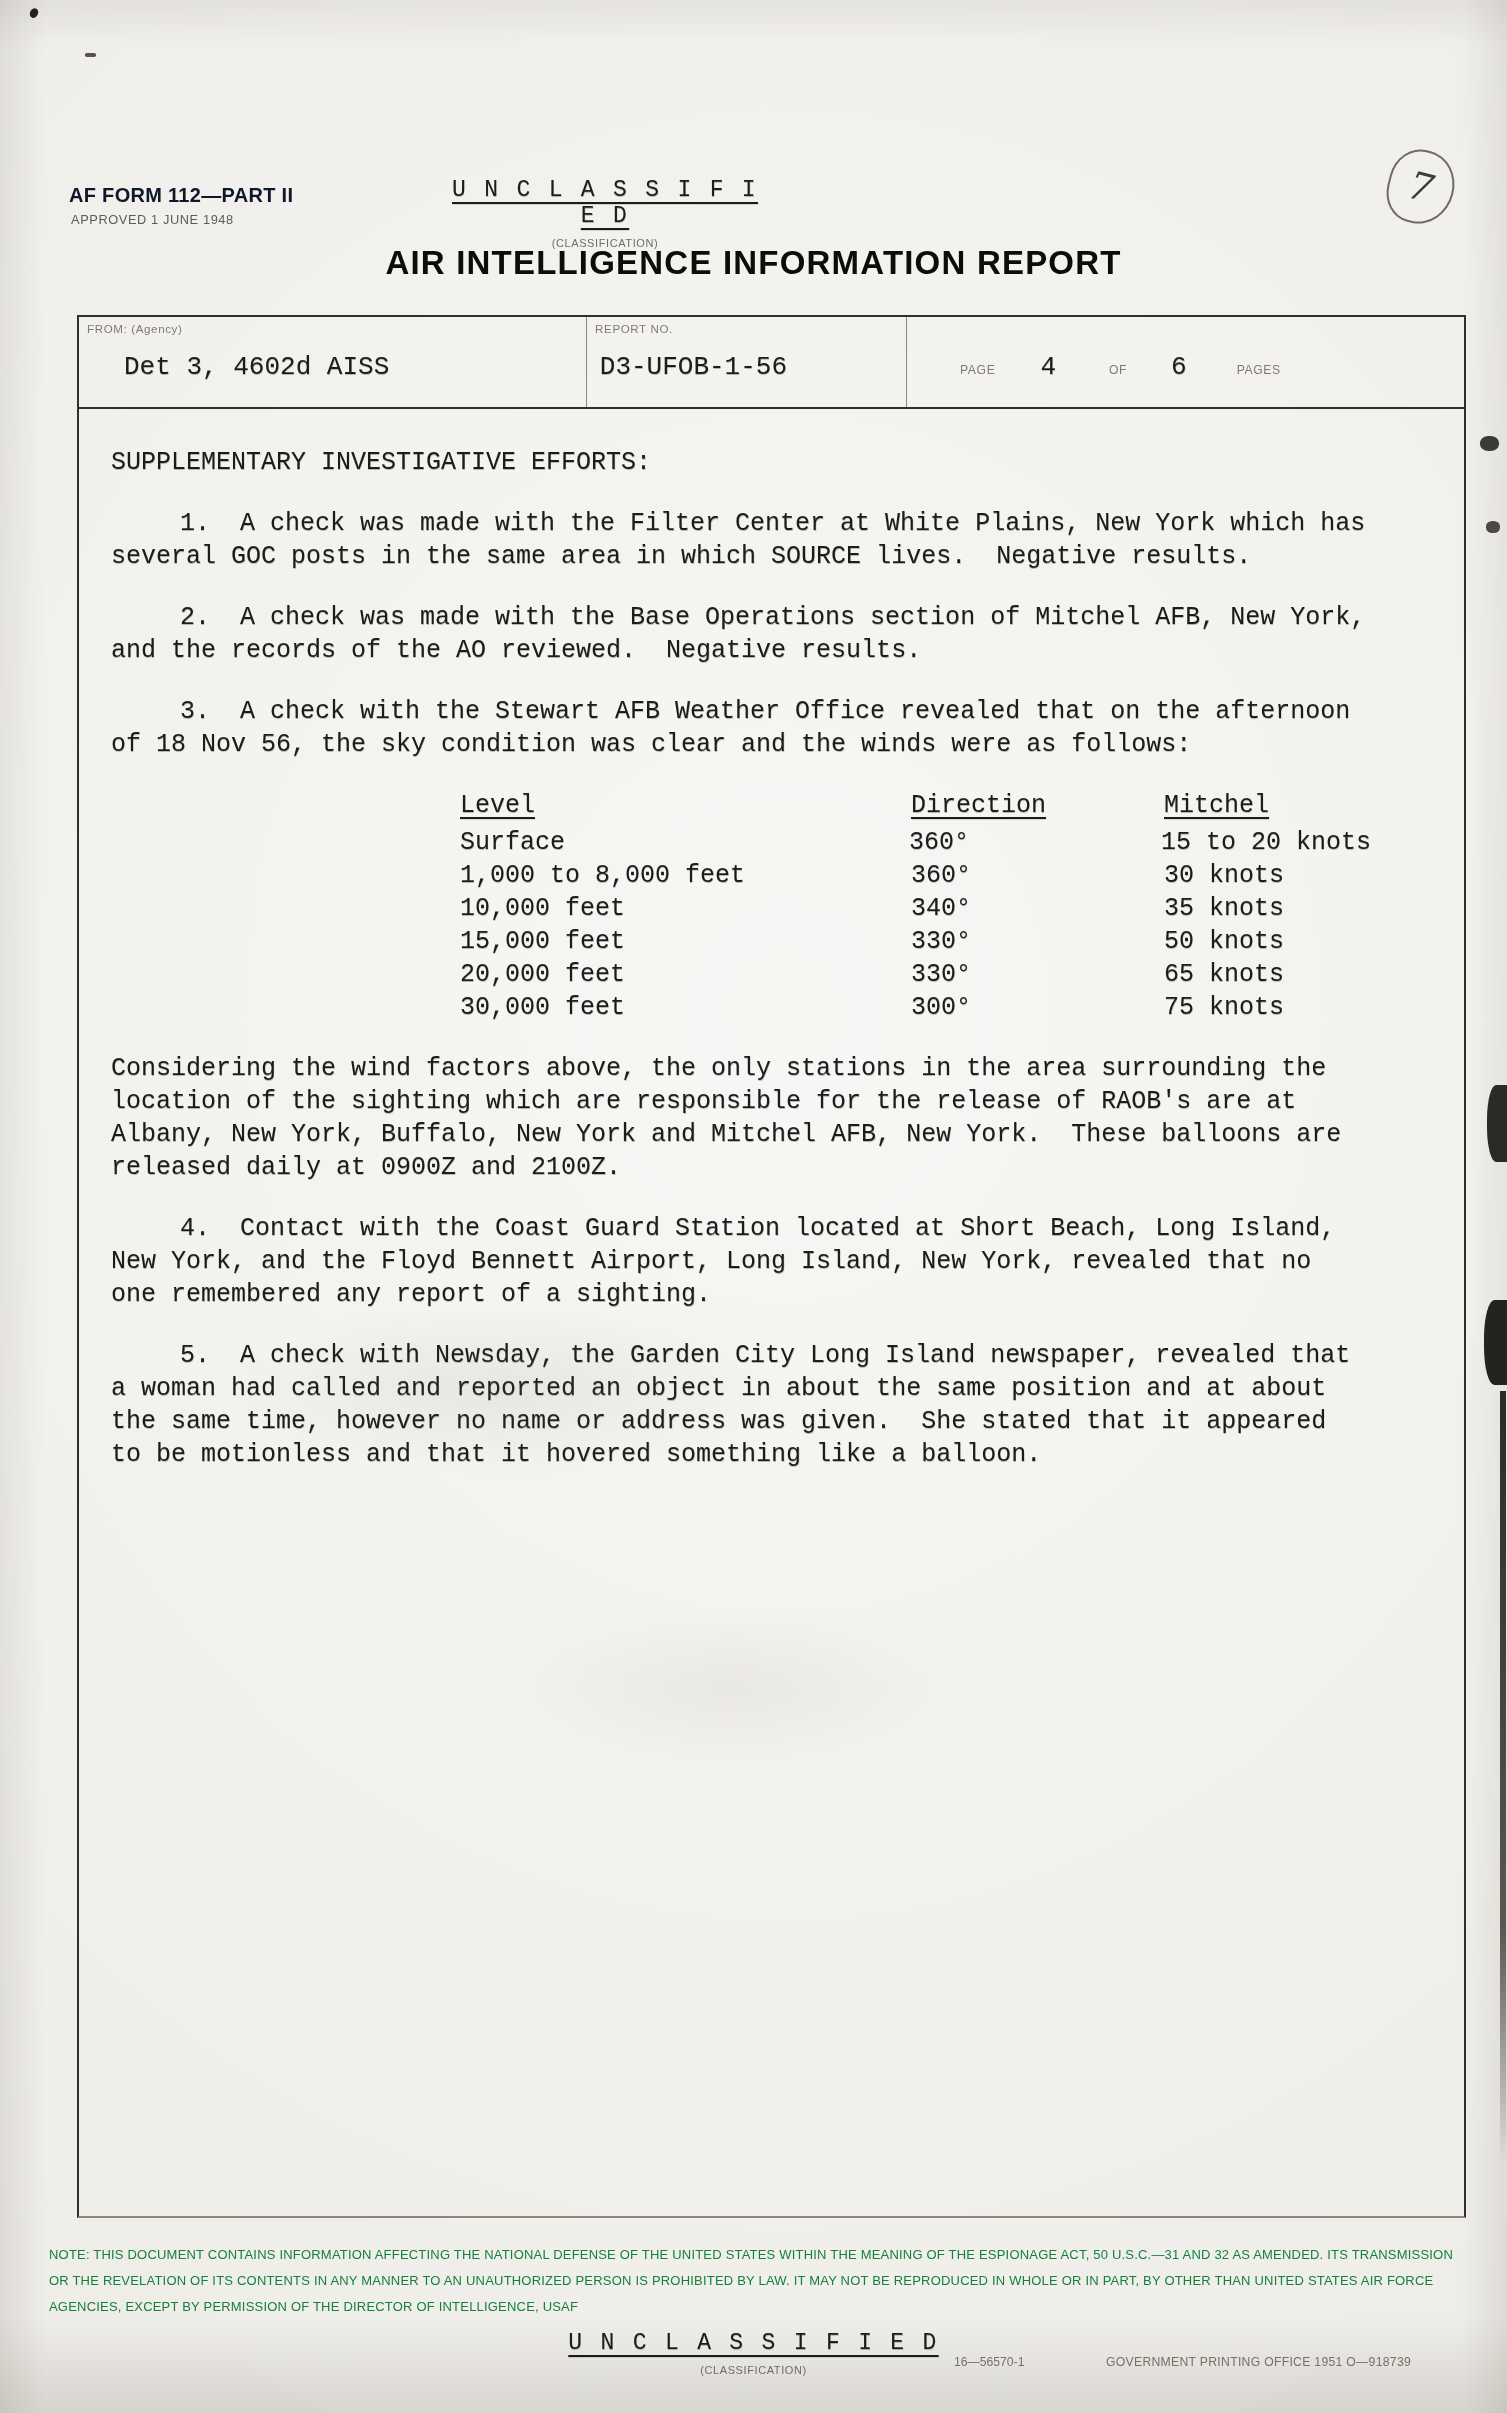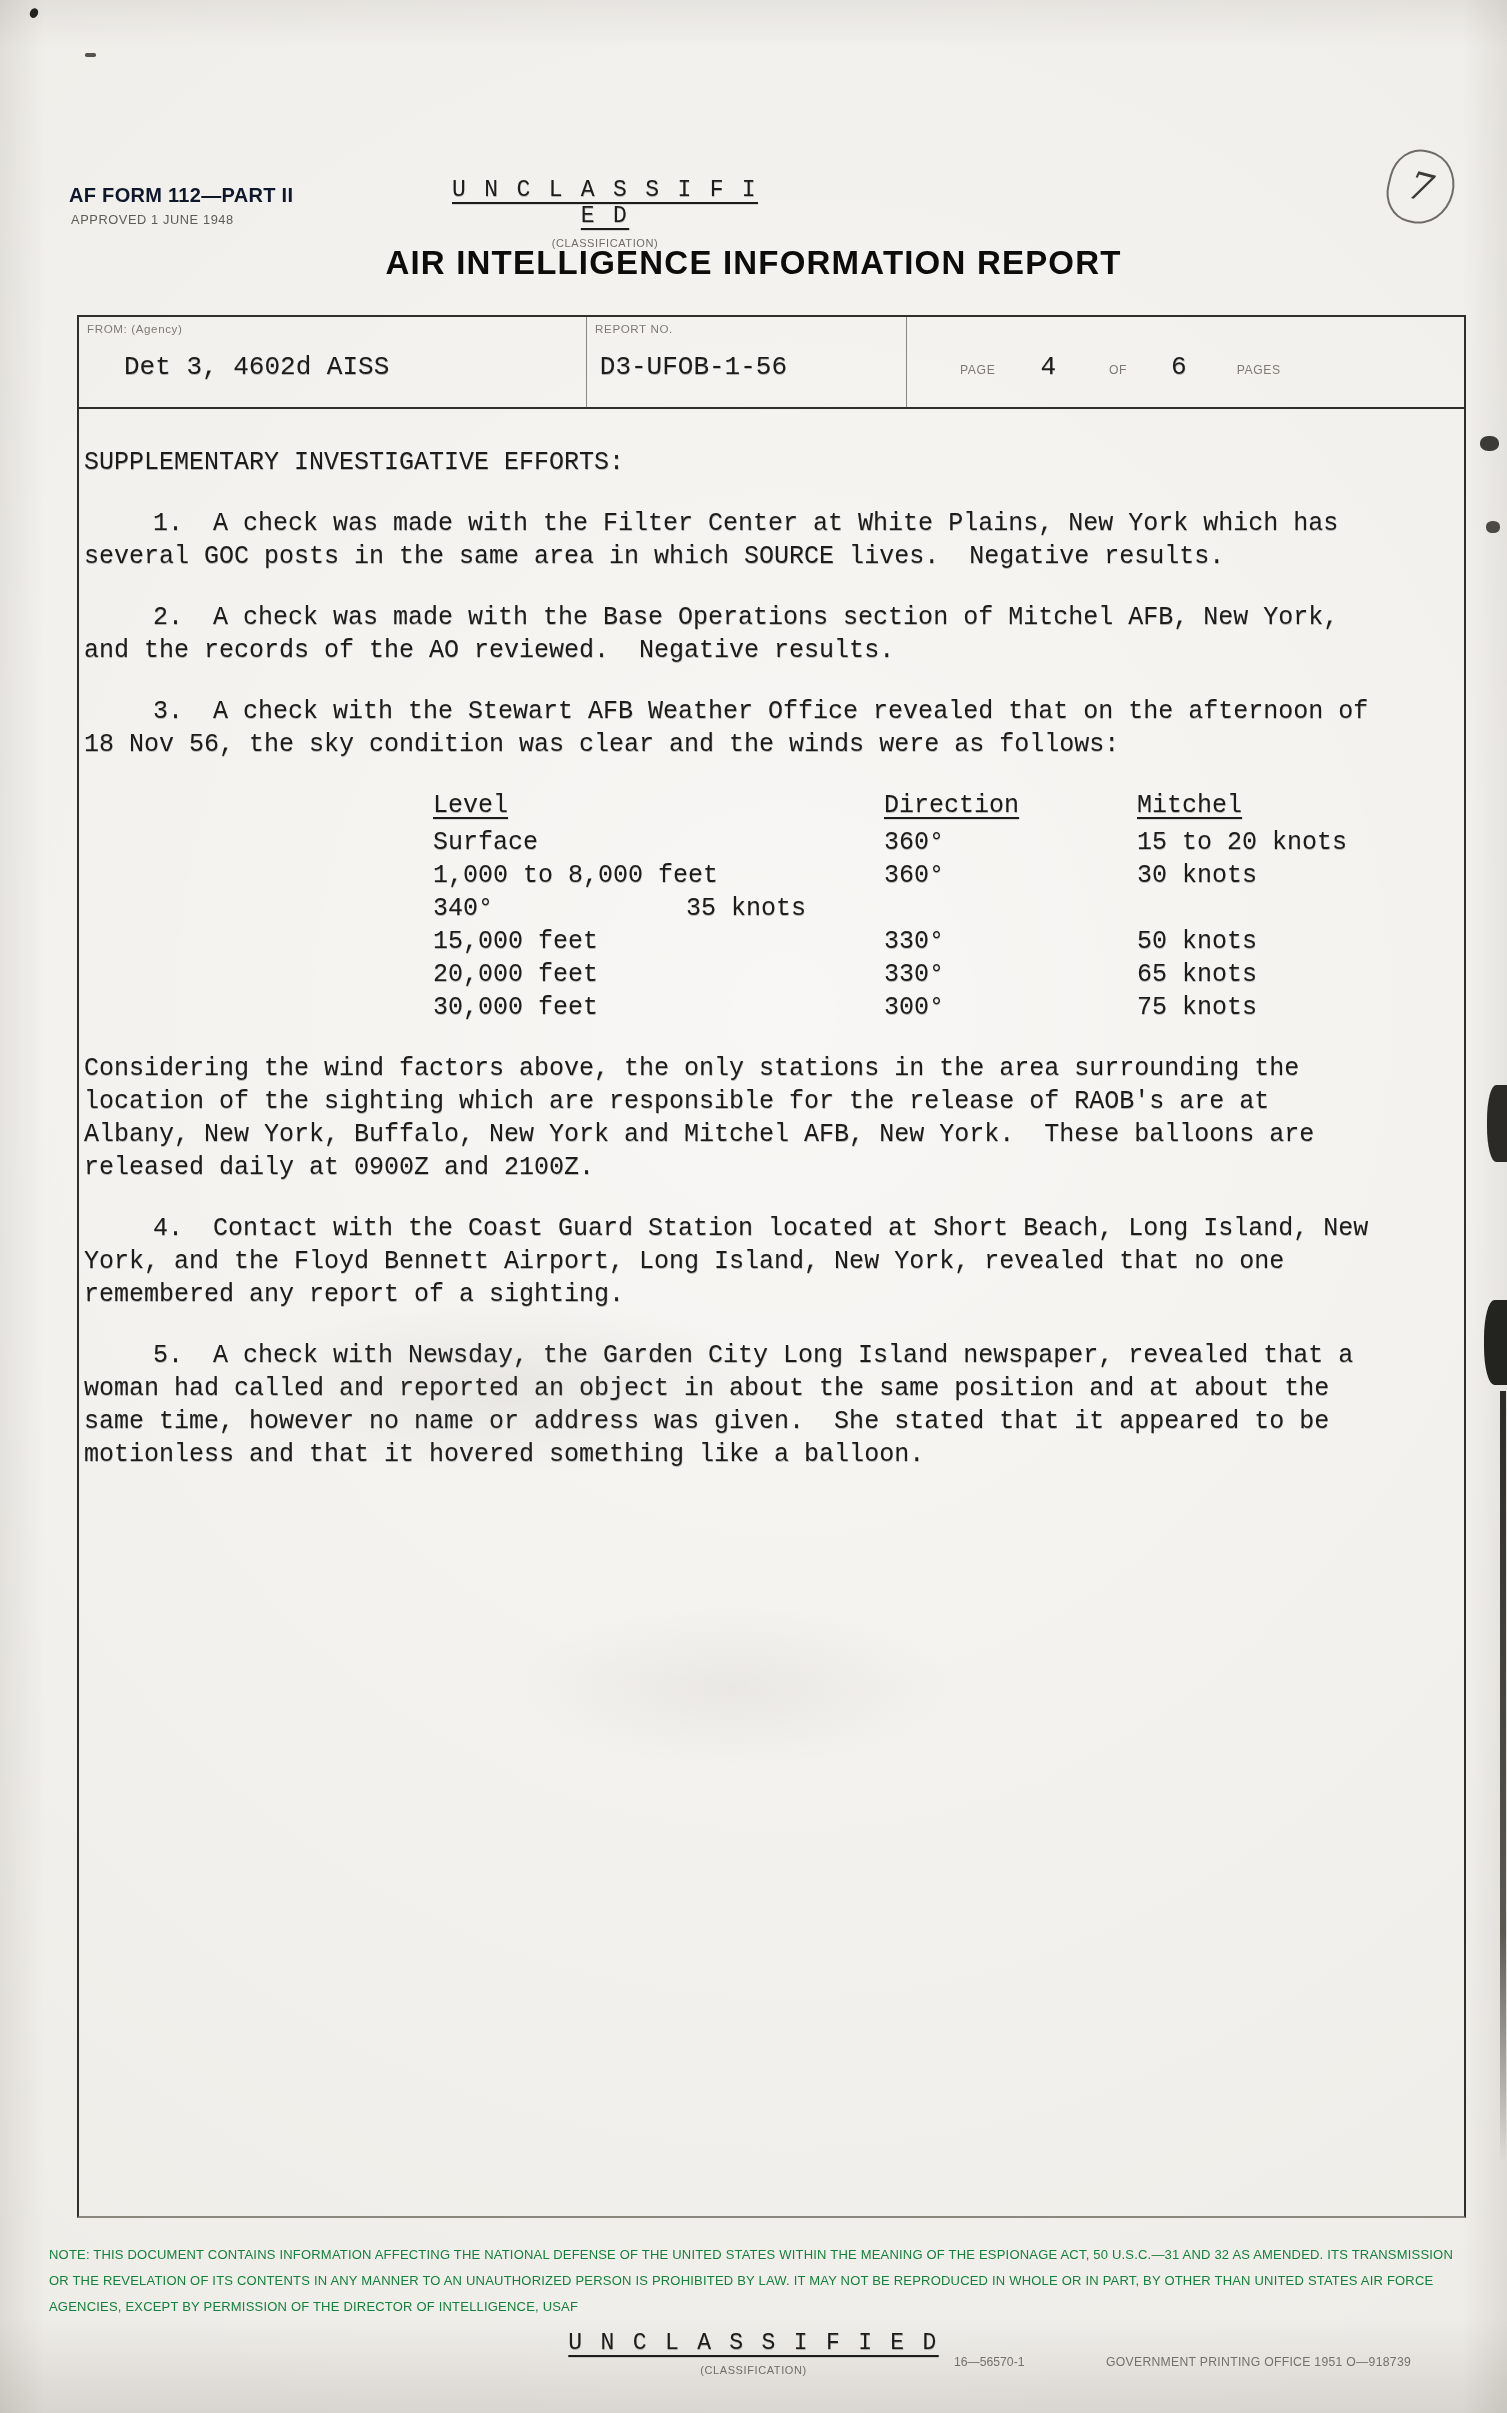--- a/index.html
+++ b/index.html
@@ -47,21 +47,21 @@
   .cell-page  { flex:1; }
   .cell-label { position:absolute; top:4.7px; left:8.1px; font-size:11.6px; color:#7d7b73; letter-spacing:0.6px; }
   .cell-value { position:absolute; top:35px; font-size:26px; }
   .v-from   { left:45px; }
   .v-report { left:12.8px; }
   .page-line { position:absolute; top:35px; left:53px; display:flex; align-items:baseline; }
   .page-line .small-label { font-size:12.2px; color:#7d7b73; letter-spacing:0.6px; }
   .page-line .tw-num { font-size:26px; }
   .ml78{margin-left:45px;} .ml92{margin-left:53px;} .ml76{margin-left:44px;} .ml86{margin-left:50px;}
   
-  .body-content { padding:37px 93px 0 5px; font-size:25px; line-height:33px; }
+  .body-content { padding:37px 93px 0 32px; font-size:25px; line-height:33px; }
   .para { white-space:pre-wrap; margin:28px 0 0 0; }
   .first { margin-top:0; }
   .para-indent { text-indent:69px; }
   
   .wind-table { margin:28px 0 0 349px; }
   .wt-head { display:flex; margin-bottom:4px; }
   .wt-head span { text-decoration:underline; text-decoration-thickness:1.7px; text-underline-offset:5.2px; }
   .wt-row { display:flex; }
   .wt-c1 { width:451px; } .wt-c2 { width:253px; } .wt-c3 { flex:1; white-space:nowrap; }
   
@@ -141,20 +141,21 @@
           <span class="wt-c1">Surface</span>
           <span class="wt-c2">360°</span>
           <span class="wt-c3">15 to 20 knots</span>
         </div>
         <div class="wt-row">
           <span class="wt-c1">1,000 to 8,000 feet</span>
           <span class="wt-c2">360°</span>
           <span class="wt-c3">30 knots</span>
         </div>
         <div class="wt-row">
+          <span class="wt-c1">10,000 feet</span>
           <span class="wt-c2">340°</span>
           <span class="wt-c3">35 knots</span>
         </div>
         <div class="wt-row">
           <span class="wt-c1">15,000 feet</span>
           <span class="wt-c2">330°</span>
           <span class="wt-c3">50 knots</span>
         </div>
         <div class="wt-row">
           <span class="wt-c1">20,000 feet</span>

